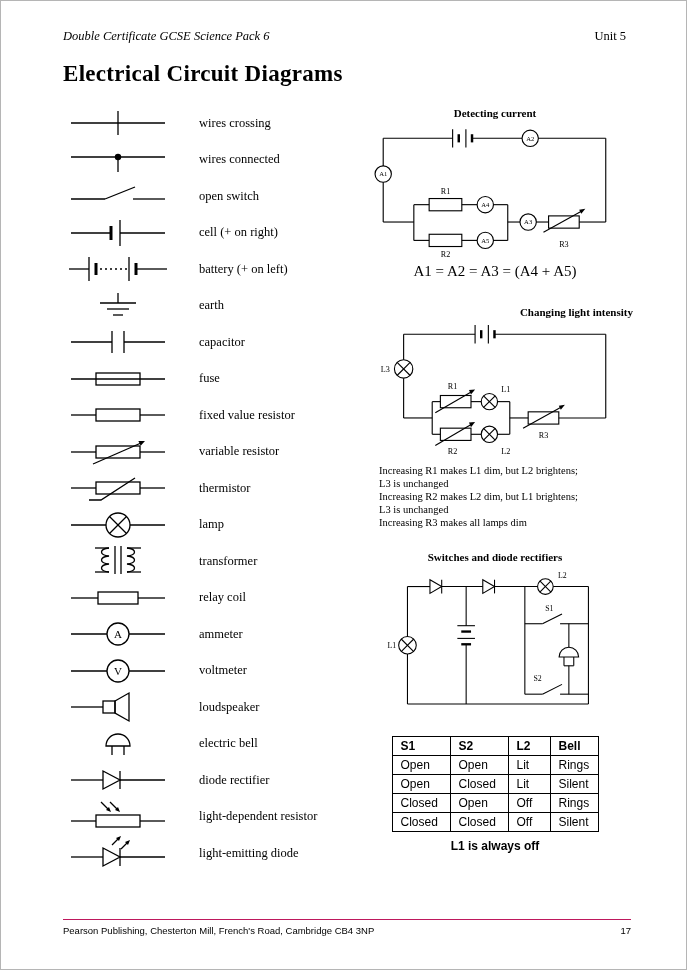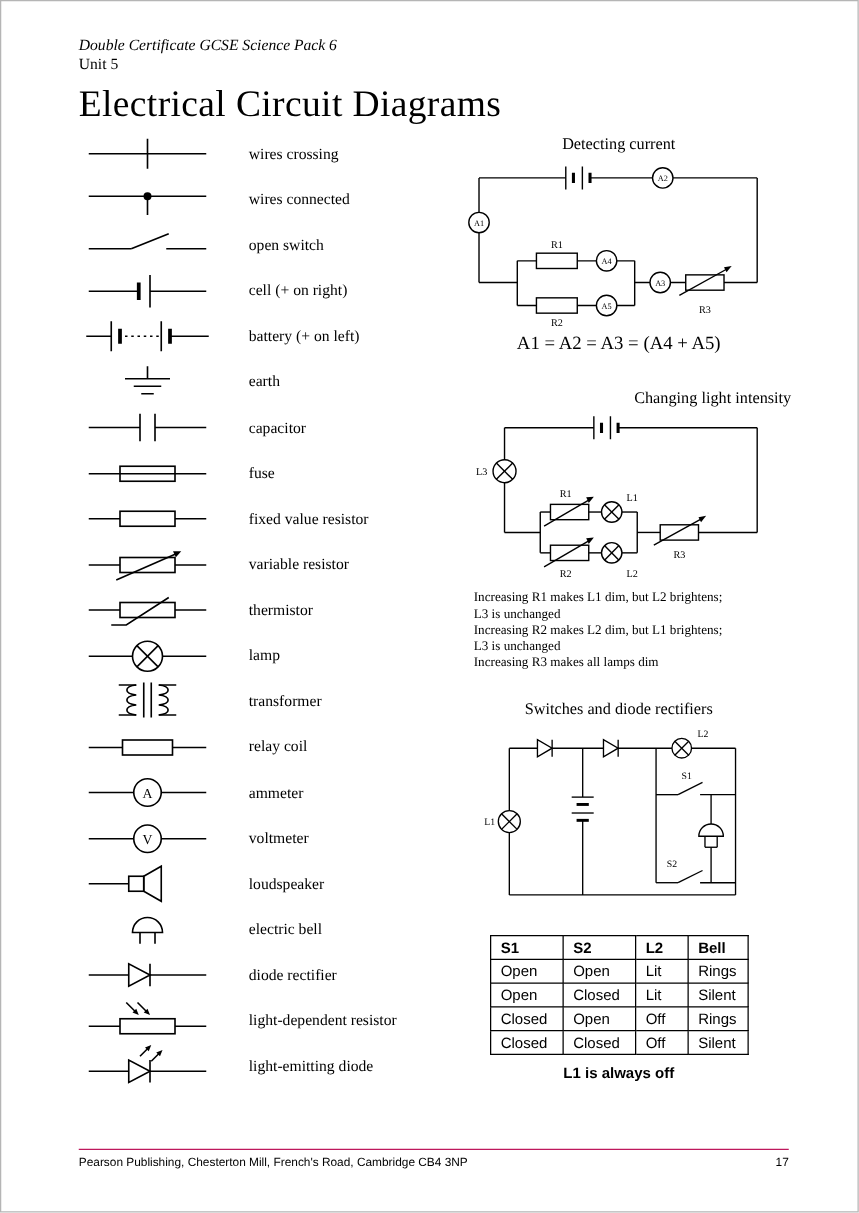--- a/index.html
+++ b/index.html
@@ -3,31 +3,31 @@
 <meta charset="utf-8">
 <style>
   * { margin:0; padding:0; box-sizing:border-box; }
   html,body { background:#fff; }
   body {
     width:687px; height:970px; position:relative; overflow:hidden;
     font-family:"Liberation Serif", serif; color:#000;
     border:1px solid #b5b5b5;
   }
   .header { position:absolute; top:28px; left:62px; right:60px;
-            display:flex; justify-content:space-between; font-size:12.5px;flex-direction:column; }
+            display:flex; justify-content:space-between; font-size:12.5px; }
   .header-left { font-style:italic; }
-  .page-title { position:absolute; top:60px; left:62px; font-size:30px; font-weight:normal; letter-spacing:0.3px;margin-top:6px; }
+  .page-title { position:absolute; top:60px; left:62px; font-size:23px; font-weight:bold; letter-spacing:0.3px; }
 
   .symbols { position:absolute; top:104px; left:62px; width:292px; }
   .symbol-row { display:flex; align-items:center; height:36.5px; }
   .symbol-row svg { flex:0 0 110px; }
   .symbol-label { margin-left:26px; font-size:12.5px; white-space:nowrap; }
 
   .right-col { position:absolute; top:100px; left:356px; width:276px; }
-  .section-title { font-size:13px; font-weight:normal; text-align:center; }
+  .section-title { font-size:11px; font-weight:bold; text-align:center; }
   .sec-detecting .section-title { margin:6px 0 4px; }
   .sec-intensity .section-title { margin:26px 0 2px;text-align:right; }
   .sec-switches .section-title { margin:22px 0 2px; }
   .caption { text-align:center; font-size:15px; margin-top:2px; }
   .notes { margin-top:4px; padding-left:22px; font-size:10.5px; line-height:1.25; }
 
   table.truth { border-collapse:collapse; margin:12px auto 0;
                 font-family:"Liberation Sans", sans-serif; font-size:12px; }
   table.truth th, table.truth td { border:1px solid #000; padding:2px 8px; text-align:left; }
   table.truth th { font-weight:bold; }

